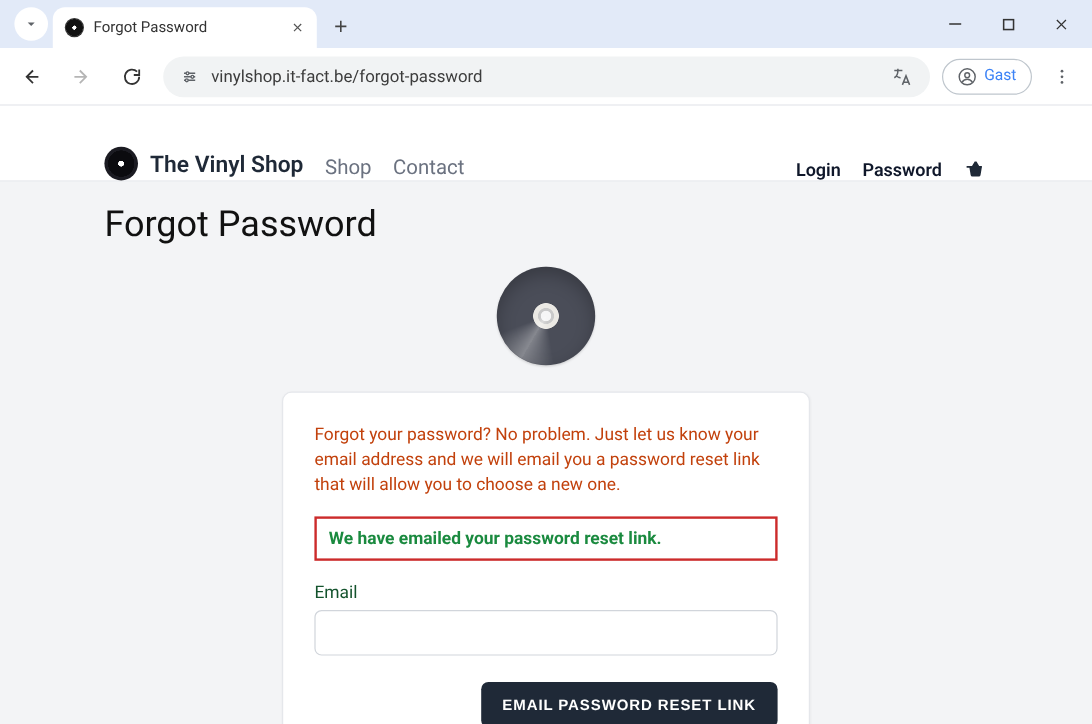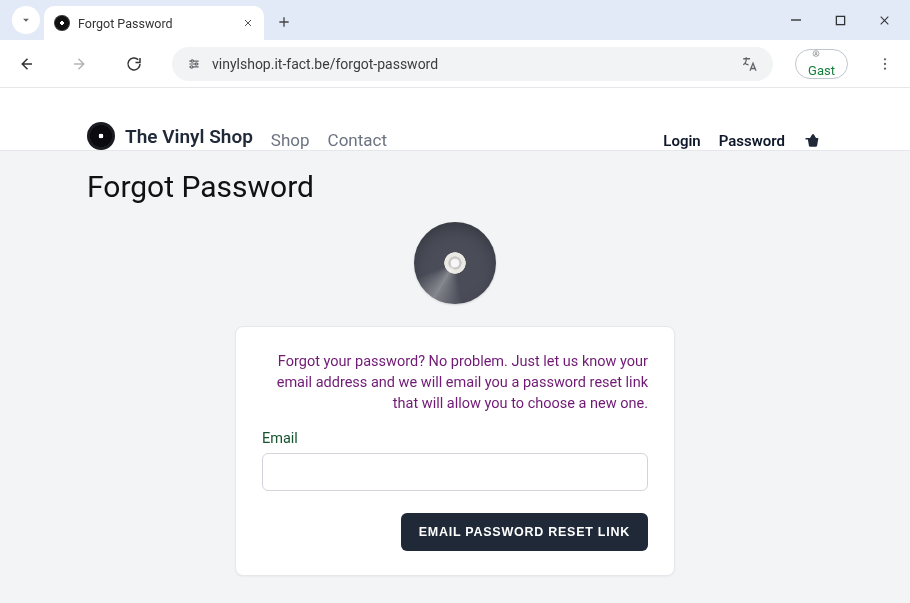--- a/index.html
+++ b/index.html
@@ -8,26 +8,26 @@
   
   .chrome-top { background: #e2eaf8; height: 40px; display: flex; align-items: flex-end; padding: 0 8px; position: relative; }
   .tab-dropdown { width: 28px; height: 28px; border-radius: 14px; background: #fff; display: flex; align-items: center; justify-content: center; margin: 0 4px 6px 4px; cursor: pointer;}
   .tab { background: #fff; height: 34px; border-radius: 10px 10px 0 0; display: flex; align-items: center; padding: 0 10px; min-width: 220px; gap: 8px; font-size: 12.5px; color: #333; }
   .tab .favicon { width: 16px; height: 16px; border-radius: 50%; background: radial-gradient(circle at 50% 50%, #fff 0 15%, #111 16% 60%, #333 61% 100%); flex: 0 0 auto;}
   .tab .close { margin-left: auto; font-size: 15px; color: #555; cursor: pointer; line-height: 1;}
   .newtab { width: 28px; height: 28px; display: flex; align-items: center; justify-content: center; font-size: 18px; color: #444; cursor: pointer; margin-left: 6px; margin-bottom: 4px;}
   .win-controls { position: absolute; right: 6px; top: 0; height: 40px; display: flex; align-items: center; gap: 4px;}
   .win-controls div { width: 40px; height: 30px; display: flex; align-items: center; justify-content: center; color: #333; cursor: pointer;}
 
-  .chrome-toolbar { background: #fff; height: 48px; display: flex; align-items: center; padding: 0 10px; gap: 22px; border-bottom: 1px solid #e5e7eb;}
+  .chrome-toolbar { background: #fff; height: 48px; display: flex; align-items: center; padding: 0 10px; gap: 10px; border-bottom: 1px solid #e5e7eb;}
   .tb-btn { width: 32px; height: 32px; display: flex; align-items: center; justify-content: center; border-radius: 16px; color: #333; cursor: pointer;}
   .tb-btn.disabled { color: #b5b5b5; }
   .addrbar { flex: 1; height: 34px; background: #f1f3f4; border-radius: 17px; display: flex; align-items: center; padding: 0 14px; gap: 10px; font-size: 14px; color: #3c3c3c;}
   .addrbar .tune { color: #5f6368; font-size: 13px; display: flex; align-items: center; gap: 2px;}
-  .guest-pill { height: 30px; border: 1.5px solid #bfc6cd; border-radius: 15px; display: flex; padding: 0 12px; gap: 6px; font-size: 13px; color: #15803d; cursor: pointer; flex-direction: column;}
+  .guest-pill { height: 30px; border: 1.5px solid #bfc6cd; border-radius: 15px; display: flex; align-items: center; padding: 0 12px; gap: 6px; font-size: 13px; color: #3b82f6; cursor: pointer;}
   .kebab { width: 30px; height: 30px; display: flex; align-items: center; justify-content: center; cursor: pointer; color: #5f6368;}
 
   
   .page { background: #f3f4f6; height: calc(603px - 40px - 48px); overflow: auto;}
   .site-header { background: #fff; border-bottom: 1px solid #e5e7eb; }
   .site-header-inner { max-width: 760px; margin: 0 auto; height: 62px; display: flex; align-items: flex-end; gap: 18px; padding: 0 12px;}
   .brand { display: flex; align-items: center; gap: 10px; font-size: 19px; font-weight: 600; color: #1f2937;}
   .brand .logo { width: 28px; height: 28px; border-radius: 50%; background: radial-gradient(circle at 50% 50%, #fff 0 12%, #0b0b0f 13% 55%, #1b1b22 56% 100%);}
   .navlink { font-size: 17px; color: #6b7280; cursor: pointer;}
   .spacer { flex: 1;}
@@ -41,21 +41,21 @@
     radial-gradient(circle at 50% 50%, #f6f6f6 0 7%, #c9c9c9 8% 11%, #ebe9e4 12% 18%, #4a4d58 19% 100%);
     box-shadow: inset 0 6px 14px rgba(0,0,0,.25), 0 1px 2px rgba(0,0,0,.15);
     position: relative; overflow: hidden;
   }
   .big-disc::after{ content:""; position:absolute; inset:0; border-radius:50%;
     background: conic-gradient(from 210deg, rgba(255,255,255,.35) 0deg, rgba(255,255,255,0) 40deg 320deg, rgba(255,255,255,.3) 360deg);
     mix-blend-mode: screen;
   }
 
   .card { background: #fff; border: 1px solid #e5e7eb; border-radius: 8px; max-width: 440px; margin: 0 auto; padding: 24px 26px; box-shadow: 0 1px 2px rgba(0,0,0,.04);}
-  .intro { font-size: 14.5px; color: #701a75; line-height: 1.45; margin-bottom: 16px; text-align: right;}
+  .intro { font-size: 14.5px; color: #c2410c; line-height: 1.45; margin-bottom: 16px;}
   .status-box { border: 2px solid #cc2b2b; padding: 8px 10px; margin-bottom: 18px;}
   .status-text { color: #1a8a3f; font-weight: 700; font-size: 14.5px;}
   .field-label { font-size: 14.5px; color: #14532d; margin-bottom: 6px; display: block;}
   .text-input { width: 100%; height: 38px; border: 1px solid #d1d5db; border-radius: 6px; padding: 0 10px; font-size: 14px; outline: none;}
   .actions { display: flex; justify-content: flex-end; margin-top: 22px;}
   .btn-primary { background: #1f2937; color: #fff; border: none; border-radius: 6px; padding: 12px 18px; font-size: 12.5px; font-weight: 800; letter-spacing: .06em; cursor: pointer;}
 
   svg { display: block; }
 </style>
 </head>
@@ -172,20 +172,23 @@
   <main class="content">
     <h1 class="page-title">Forgot Password</h1>
 
     <div class="disc-wrap">
       <div class="big-disc"></div>
     </div>
 
     <section class="card">
       <p class="intro">Forgot your password? No problem. Just let us know your email address and we will email you a password reset link that will allow you to choose a new one.</p>
 
+      <div class="status-box">
+        <p class="status-text">We have emailed your password reset link.</p>
+      </div>
 
       <label class="field-label">Email</label>
       <input class="text-input" type="email" value="" style="">
 
       <div class="actions">
         <button class="btn-primary">EMAIL PASSWORD RESET LINK</button>
       </div>
     </section>
   </main>
 </div>

